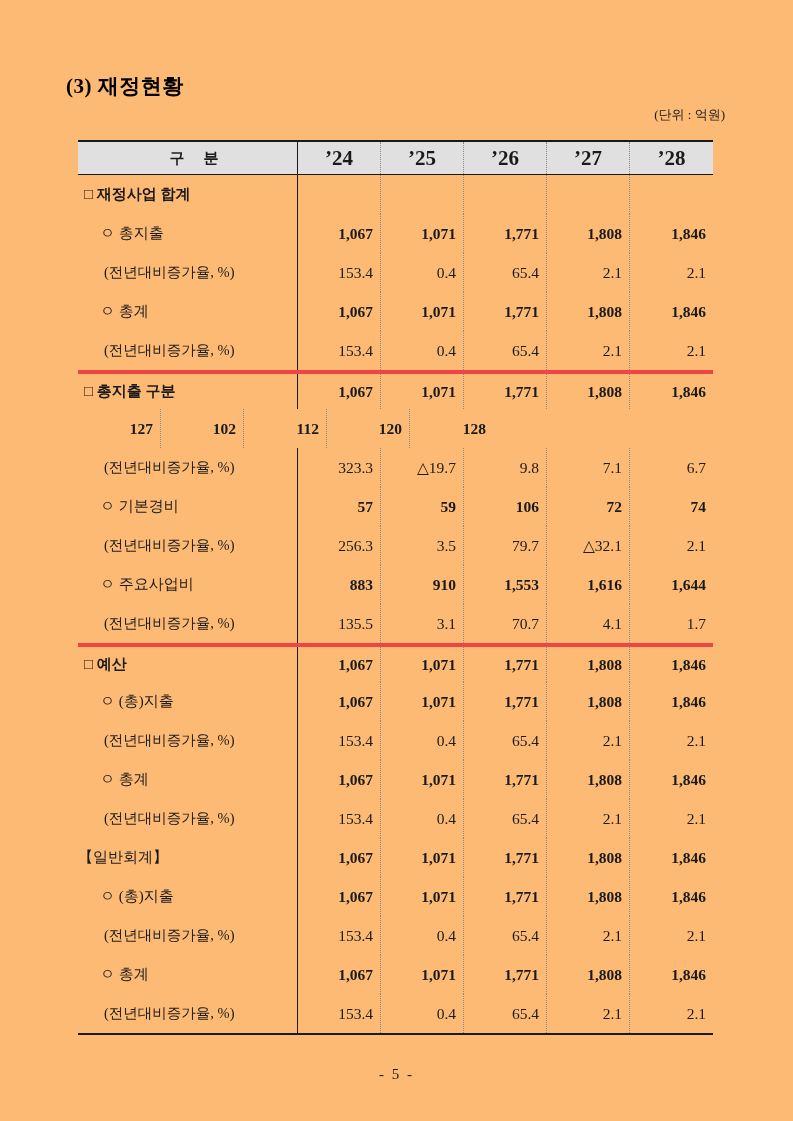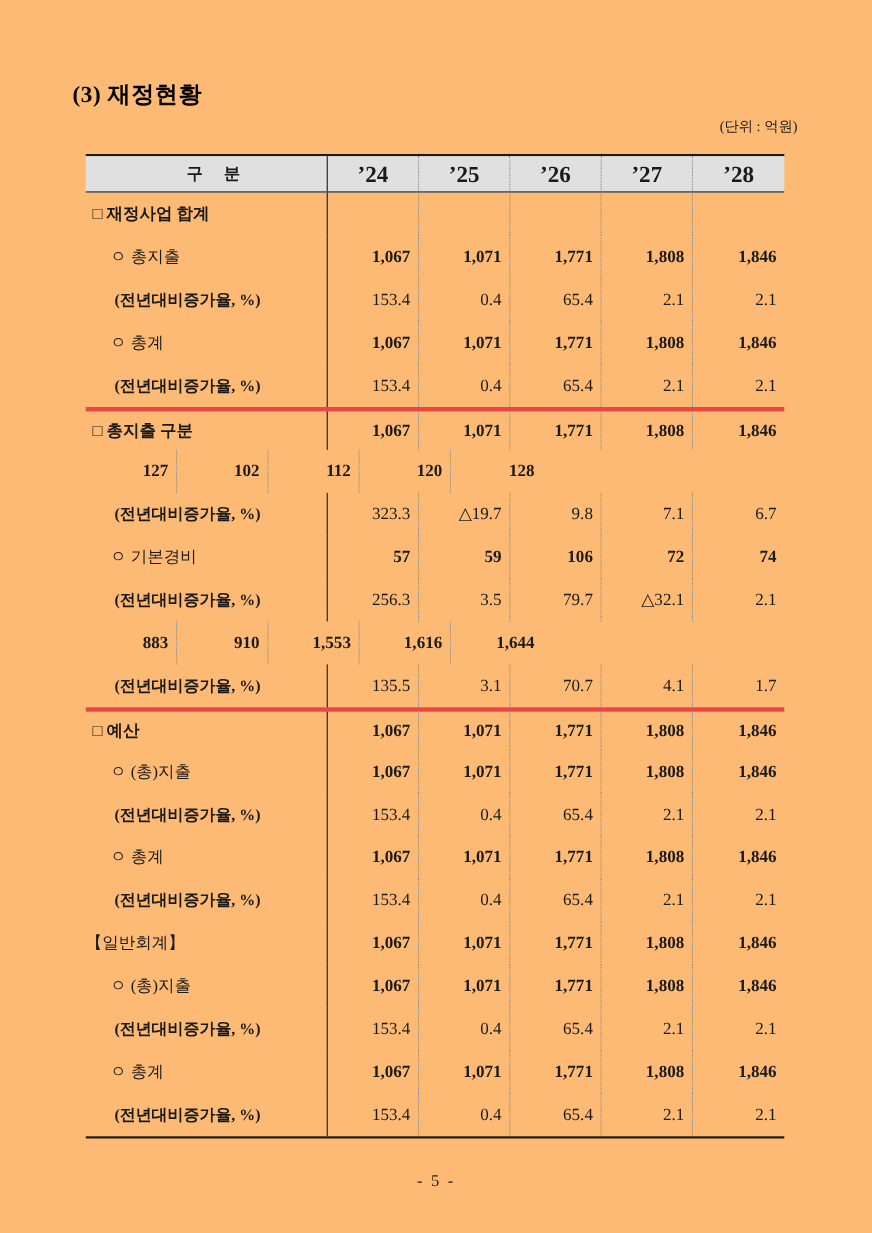--- a/index.html
+++ b/index.html
@@ -47,21 +47,21 @@
     font-size:15.5px;
   }
   .cell.num:last-child { border-right:none; }
   .trow.header .cell.lbl { justify-content:center; padding-left:15px; letter-spacing:2px; }
   .trow.header .cell.num { justify-content:center; padding-right:0; font-size:21px; }
   .trow.sep { border-top:4px solid #ef4444; }
   .trow.r-section .cell.lbl { font-weight:bold; padding-left:6px; }
   .trow.r-section .cell.num { font-weight:bold; }
   .trow.r-item .cell.lbl { font-weight:normal; padding-left:22px; }
   .trow.r-item .cell.num { font-weight:bold; }
-  .trow.r-sub .cell.lbl { font-weight:bold; padding-left:26px; font-size:14.5px;text-align:center; }
+  .trow.r-sub .cell.lbl { font-weight:normal; padding-left:26px; font-size:14.5px;text-align:center; }
   .trow.r-sub .cell.num { font-weight:normal; }
   .trow.r-bracket .cell.lbl { font-weight:normal; padding-left:0px; }
   .trow.r-bracket .cell.num { font-weight:bold; }
   .footer {
     position:absolute; left:0; width:793px; top:1066px;
     text-align:center; font-size:15px; color:#1a1a1a;
     letter-spacing:2px;
   }
 </style>
 </head>
@@ -156,20 +156,21 @@
         </div>
         <div class="trow r-sub">
           <div class="cell lbl">(전년대비증가율, %)</div>
           <div class="cell num">256.3</div>
           <div class="cell num">3.5</div>
           <div class="cell num">79.7</div>
           <div class="cell num">△32.1</div>
           <div class="cell num">2.1</div>
         </div>
         <div class="trow r-item">
+          <div class="cell lbl">ㅇ 주요사업비</div>
           <div class="cell num">883</div>
           <div class="cell num">910</div>
           <div class="cell num">1,553</div>
           <div class="cell num">1,616</div>
           <div class="cell num">1,644</div>
         </div>
         <div class="trow r-sub">
           <div class="cell lbl">(전년대비증가율, %)</div>
           <div class="cell num">135.5</div>
           <div class="cell num">3.1</div>

